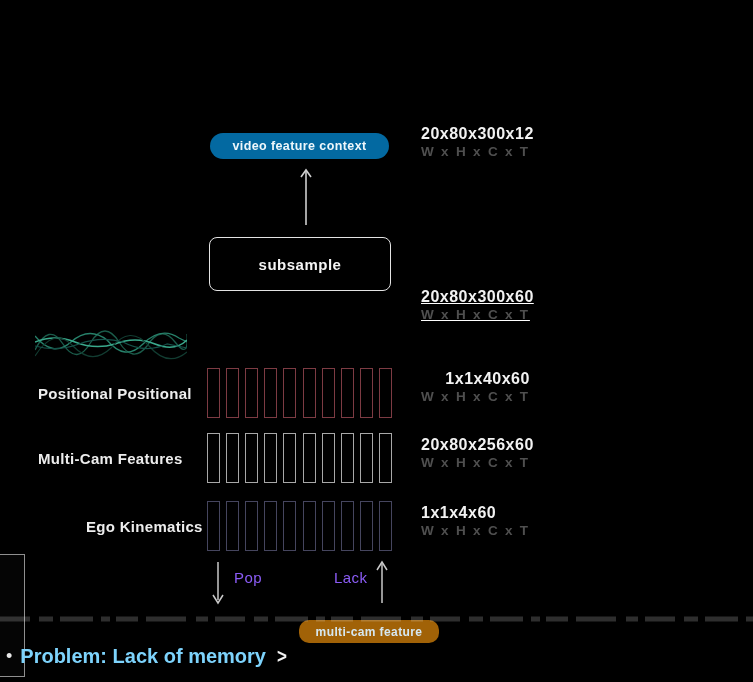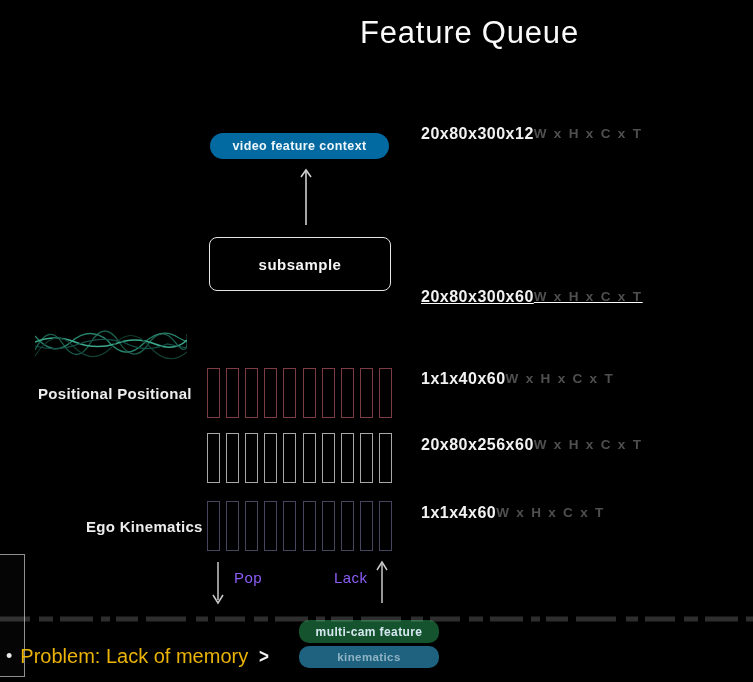--- a/index.html
+++ b/index.html
@@ -14,21 +14,21 @@
   }
 
   
   .pill{
     left:210px;top:133px;width:179px;height:26px;border-radius:13px;
     background:#0369a1;display:flex;align-items:center;justify-content:center;
     font-size:12.5px;font-weight:600;color:#eef7fb;letter-spacing:0.4px;
   }
 
   
-  .dims{left:421px;display:flex;flex-direction:row;line-height:18px;}
+  .dims{left:421px;display:flex;flex-direction:column;line-height:18px;}
   .dims .num{font-size:16px;font-weight:700;color:#f2f2f2;letter-spacing:0.5px;}
   .dims .sub{font-size:13.5px;font-weight:600;color:#4f4f4f;letter-spacing:1.8px;}
 
   
   .obox{
     left:209px;width:180px;height:52px;border:1.5px solid #e4e4e4;border-radius:8px;
     display:flex;align-items:center;justify-content:center;background:#000;
     font-size:15px;font-weight:600;color:#f5f5f5;letter-spacing:0.5px;
   }
   .obox.subsample{top:237px;}
@@ -49,39 +49,38 @@
   .ppl{font-size:15px;font-weight:500;color:#8b5cf6;letter-spacing:0.4px;}
 
   
   .dash-line{left:0;top:616px;width:753px;height:6px;z-index:6;}
 
   
   .qbtn{
     left:299px;width:140px;border-radius:10px;display:flex;align-items:center;justify-content:center;
     z-index:5;
   }
-  .qbtn.mcf{top:620px;height:23px;background:#14532d;font-size:12px;font-weight:600;color:#d6e8f1;letter-spacing:0.4px;}
+  .qbtn.mcf{top:620px;height:23px;background:#a16207;font-size:12px;font-weight:600;color:#d6e8f1;letter-spacing:0.4px;}
   .qbtn.kin{top:646px;height:22px;background:#1e627f;font-size:11.5px;font-weight:600;color:#8fb3c4;letter-spacing:0.4px;}
 
   
   .partial-frame{
     left:-34px;top:554px;width:57px;height:121px;border:1px solid #8f8f8f;background:#050505;z-index:4;
   }
 
   .footer{left:6px;top:645px;display:flex;align-items:center;z-index:7;}
   .footer .bullet{font-size:18px;color:#e8e8e8;margin-right:8px;}
-  .footer .ptext{font-size:20px;color:#eab308;font-weight:400;}
+  .footer .ptext{font-size:20px;color:#7dd3fc;font-weight:700;}
   .footer .chev{font-size:20px;color:#f2f2f2;font-weight:600;margin-left:10px;transform:scaleX(0.85);}
 </style>
 </head>
 <body>
 
 <div class="canvas">
 
-  <div class="abs slide-title">Feature Queue</div>
 
   <div class="abs pill">
     <span>video feature context</span>
   </div>
   <div class="abs dims" style="top:125px;">
     <span class="num">20x80x300x12</span>
     <span class="sub">W x H x C x T</span>
   </div>
 
   <svg class="abs" style="left:298px;top:167px;" width="16" height="60">
@@ -112,25 +111,26 @@
       <div class="bar" style="border-color: rgb(125, 59, 67);"></div>
       <div class="bar" style="border-color: rgb(125, 59, 67);"></div>
       <div class="bar" style="border-color: rgb(125, 59, 67);"></div>
       <div class="bar" style="border-color: rgb(125, 59, 67);"></div>
       <div class="bar" style="border-color: rgb(125, 59, 67);"></div>
       <div class="bar" style="border-color: rgb(125, 59, 67);"></div>
       <div class="bar" style="border-color: rgb(125, 59, 67);"></div>
       <div class="bar" style="border-color: rgb(125, 59, 67);"></div>
       <div class="bar" style="border-color: rgb(125, 59, 67);"></div>
     </div>
-  <div class="abs dims" style="top:370px;">
+  <div class="abs dims" style="top:370px;text-align:right;">
     <span class="num">1x1x40x60</span>
     <span class="sub">W x H x C x T</span>
   </div>
 
+  <div class="abs row-label" style="top:450px;">Multi-Cam Features</div>
   <div class="abs bars" style="top:433px;">
       <div class="bar" style="border-color: rgb(168, 168, 168);"></div>
       <div class="bar" style="border-color: rgb(168, 168, 168);"></div>
       <div class="bar" style="border-color: rgb(168, 168, 168);"></div>
       <div class="bar" style="border-color: rgb(168, 168, 168);"></div>
       <div class="bar" style="border-color: rgb(168, 168, 168);"></div>
       <div class="bar" style="border-color: rgb(168, 168, 168);"></div>
       <div class="bar" style="border-color: rgb(168, 168, 168);"></div>
       <div class="bar" style="border-color: rgb(168, 168, 168);"></div>
       <div class="bar" style="border-color: rgb(168, 168, 168);"></div>
@@ -169,23 +169,20 @@
   <svg class="abs" style="left:374px;top:560px;" width="16" height="46">
     <line x1="8" y1="43" x2="8" y2="4" stroke="#c9c9c9" stroke-width="1.5"></line>
     <polyline points="3,10 8,2 13,10" fill="none" stroke="#c9c9c9" stroke-width="1.5"></polyline>
   </svg>
 
   <div class="abs partial-frame"></div>
 
   <div class="abs qbtn mcf">
     <span>multi-cam feature</span>
   </div>
-  <div class="abs qbtn kin">
-    <span>kinematics</span>
-  </div>
 
   <svg class="abs dash-line" width="753" height="6">
     <line x1="0" y1="3" x2="753" y2="3" stroke="rgba(255,255,255,0.18)" stroke-width="5" stroke-dasharray="30 9 14 7 33 8 9 6 22 8 40 10 12 7"></line>
   </svg>
 
   <div class="abs footer">
     <span class="bullet">•</span>
     <span class="ptext">Problem: Lack of memory</span>
     <span class="chev">&gt;</span>
   </div>

